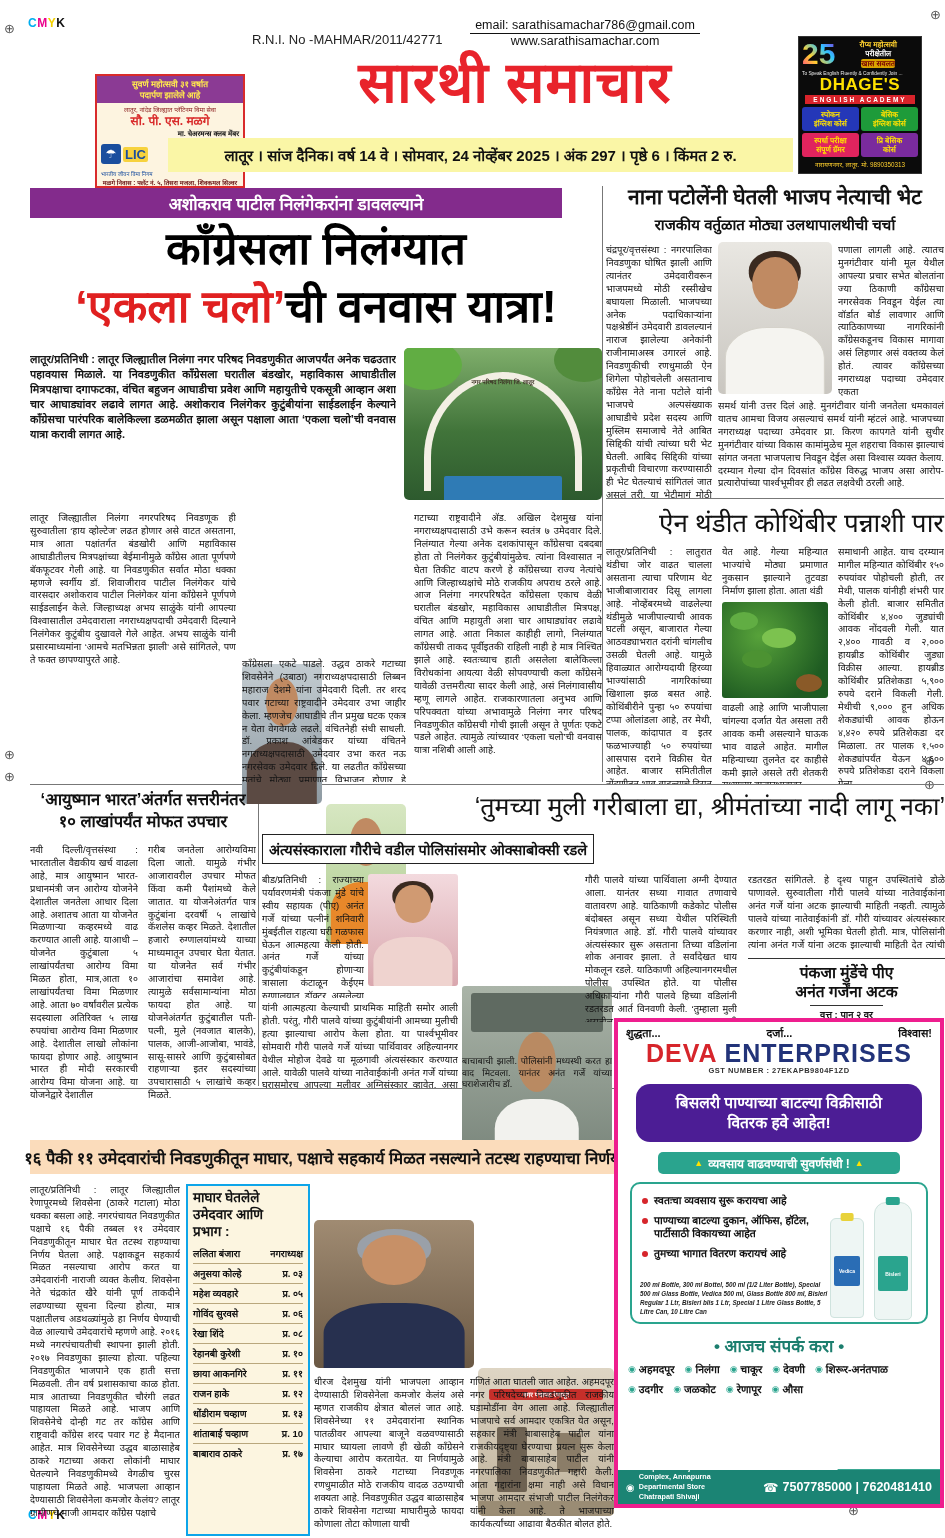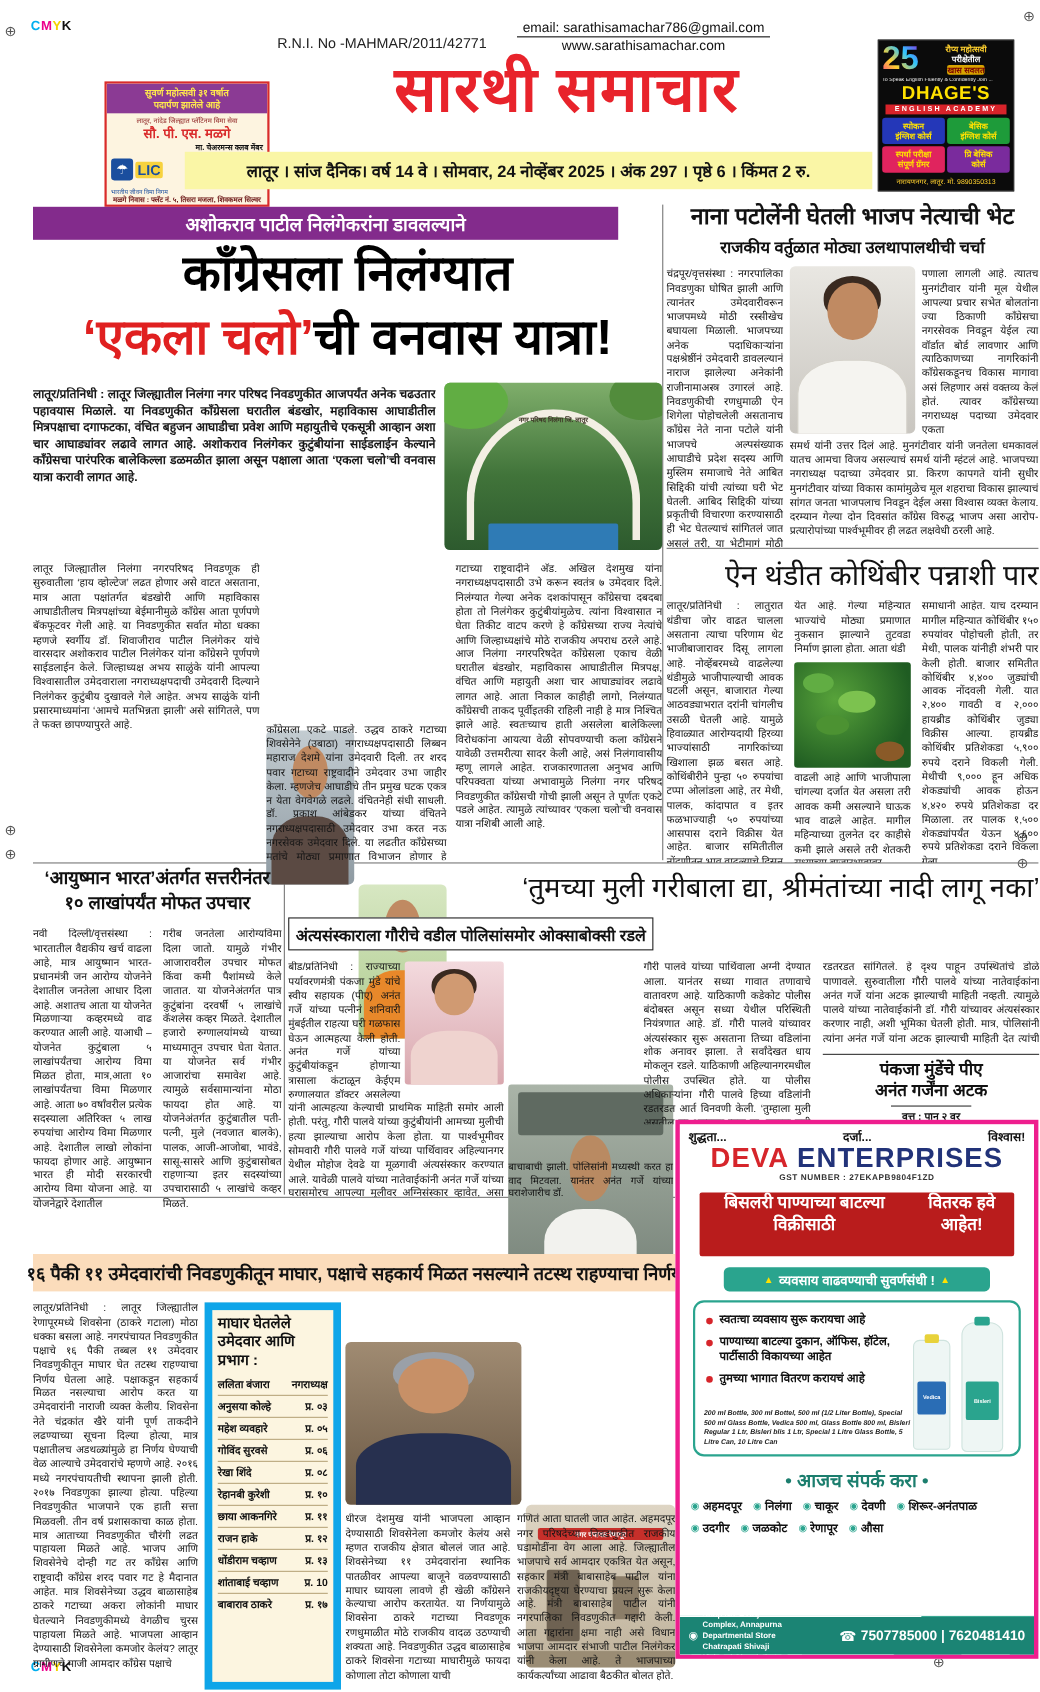--- a/index.html
+++ b/index.html
@@ -57,34 +57,34 @@
 .h3{font-size:26px;font-weight:400;text-align:right;white-space:nowrap}
 
 .ph{position:relative;overflow:hidden;border-radius:5px}
 .sil{position:absolute;left:0;top:0;width:100%;height:100%}
 .sil i{position:absolute;display:block}
 .head{left:50%;transform:translateX(-50%);top:10%;width:40%;height:34%;border-radius:50%;background:#c08a62}
 .hair{left:50%;transform:translateX(-50%);top:6%;width:46%;height:26%;border-radius:50% 50% 45% 45%;background:#3a2a20}
 .torso{left:50%;transform:translateX(-50%);bottom:-4%;width:88%;height:48%;border-radius:42% 42% 6px 6px;background:currentColor}
 .capt{font-size:9px;line-height:1.3;text-align:justify;color:#111}
 
-.candbox{background:#fcf5e0;border:7px solid #0ea5e9;padding:4px 5px;overflow:hidden}
+.candbox{background:#fcf5e0;border:2px solid #0ea5e9;padding:4px 5px;overflow:hidden}
 .candbox .t{font-size:13.5px;font-weight:800;line-height:1.25}
 .crow{display:flex;justify-content:space-between;border-bottom:1px solid #b9a77d;font-size:9.5px;font-weight:bold;padding:3.5px 0 2.5px}
 
 .pkbox{border-top:1.5px solid #333;padding-top:4px;text-align:center}
 .pkbox .l{font-size:15.5px;font-weight:800;line-height:1.25;white-space:nowrap}
 .pkbox .r{font-size:9.5px;font-weight:bold;border-top:1px solid #333;display:inline-block;margin-top:3px;padding:2px 10px 0}
 
 .deva{border:4px solid #ee1e8e;background:#fff;overflow:hidden}
 .dv-tag{display:flex;justify-content:space-between;font-size:11px;font-weight:bold;padding:3px 8px 0}
 .dv-title{text-align:center;font-size:25px;font-weight:900;letter-spacing:1px;line-height:1.05}
 .dv-title .r{color:#d6252b}.dv-title .n{color:#223379}
 .dv-gst{text-align:center;font-size:7.5px;font-weight:bold;color:#333;letter-spacing:.5px}
-.dv-offer{background:#b91c1c;border-radius:2px;color:#fff;font-size:15.5px;font-weight:800;text-align:center;line-height:1.3;display:flex;justify-content:center}
+.dv-offer{background:#4c1d95;border-radius:14px;color:#fff;font-size:15.5px;font-weight:800;text-align:center;line-height:1.3;display:flex;flex-direction:column;justify-content:center}
 .dv-banner{background:#2aa48e;border-radius:5px;color:#fff;font-size:12px;font-weight:bold;display:flex;align-items:center;justify-content:center;gap:5px}
 .dv-banner .leaf{color:#ffe100;font-size:9px}
 .dv-box{border:2px solid #2aa48e;border-radius:10px}
 .dv-b{display:flex;gap:6px;font-size:10.5px;font-weight:bold;line-height:1.25;margin-bottom:7px}
 .dv-b .dot{width:6px;height:6px;border-radius:50%;background:#d6252b;margin-top:4px;flex:none}
 .dv-sizes{font-size:6.3px;font-weight:bold;font-style:italic;line-height:1.45;color:#222}
 .bottle{position:absolute;border-radius:6px 6px 4px 4px;background:#eef6f4;border:1px solid #cfe3de}
 .bcap{position:absolute;left:50%;transform:translateX(-50%);top:-6px;width:40%;height:8px;border-radius:2px;background:#2aa48e}
 .blab{position:absolute;left:8%;right:8%;top:38%;height:30%;border-radius:2px;background:#2a6db5;color:#fff;font-size:5px;display:flex;align-items:center;justify-content:center;font-weight:bold}
 .dv-contact{color:#1c7e6e;font-size:17px;font-weight:800;text-align:center;white-space:nowrap}

